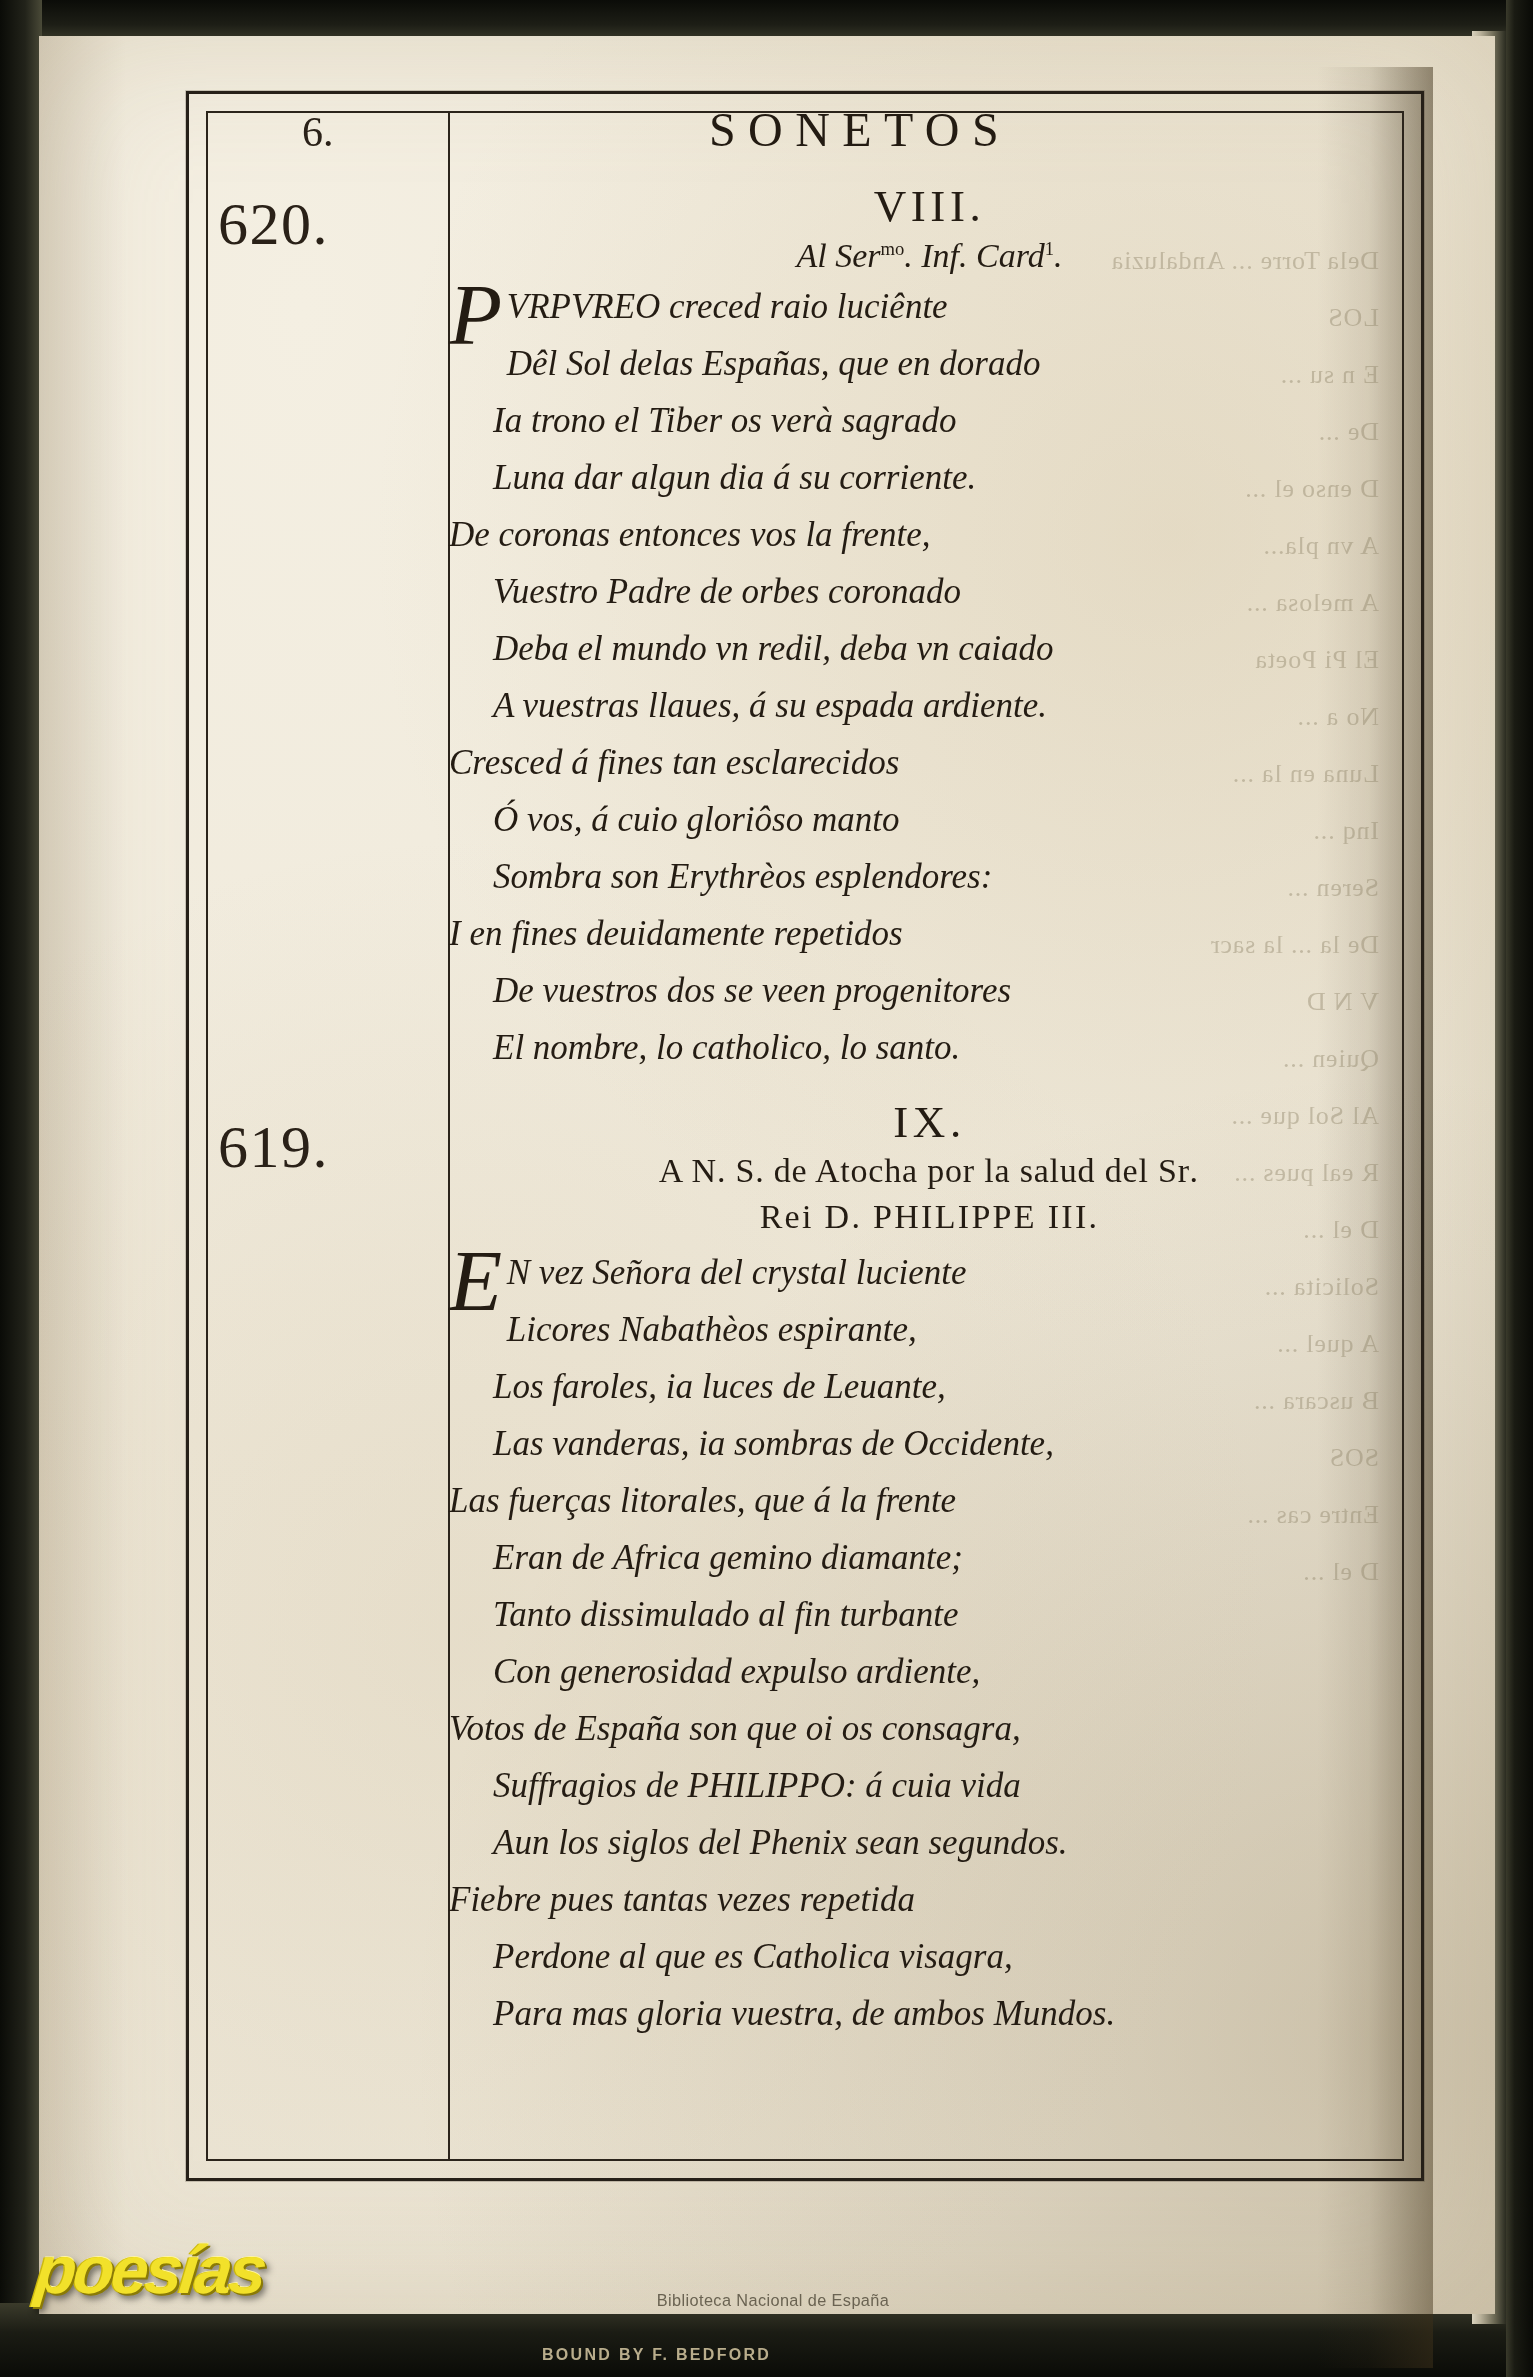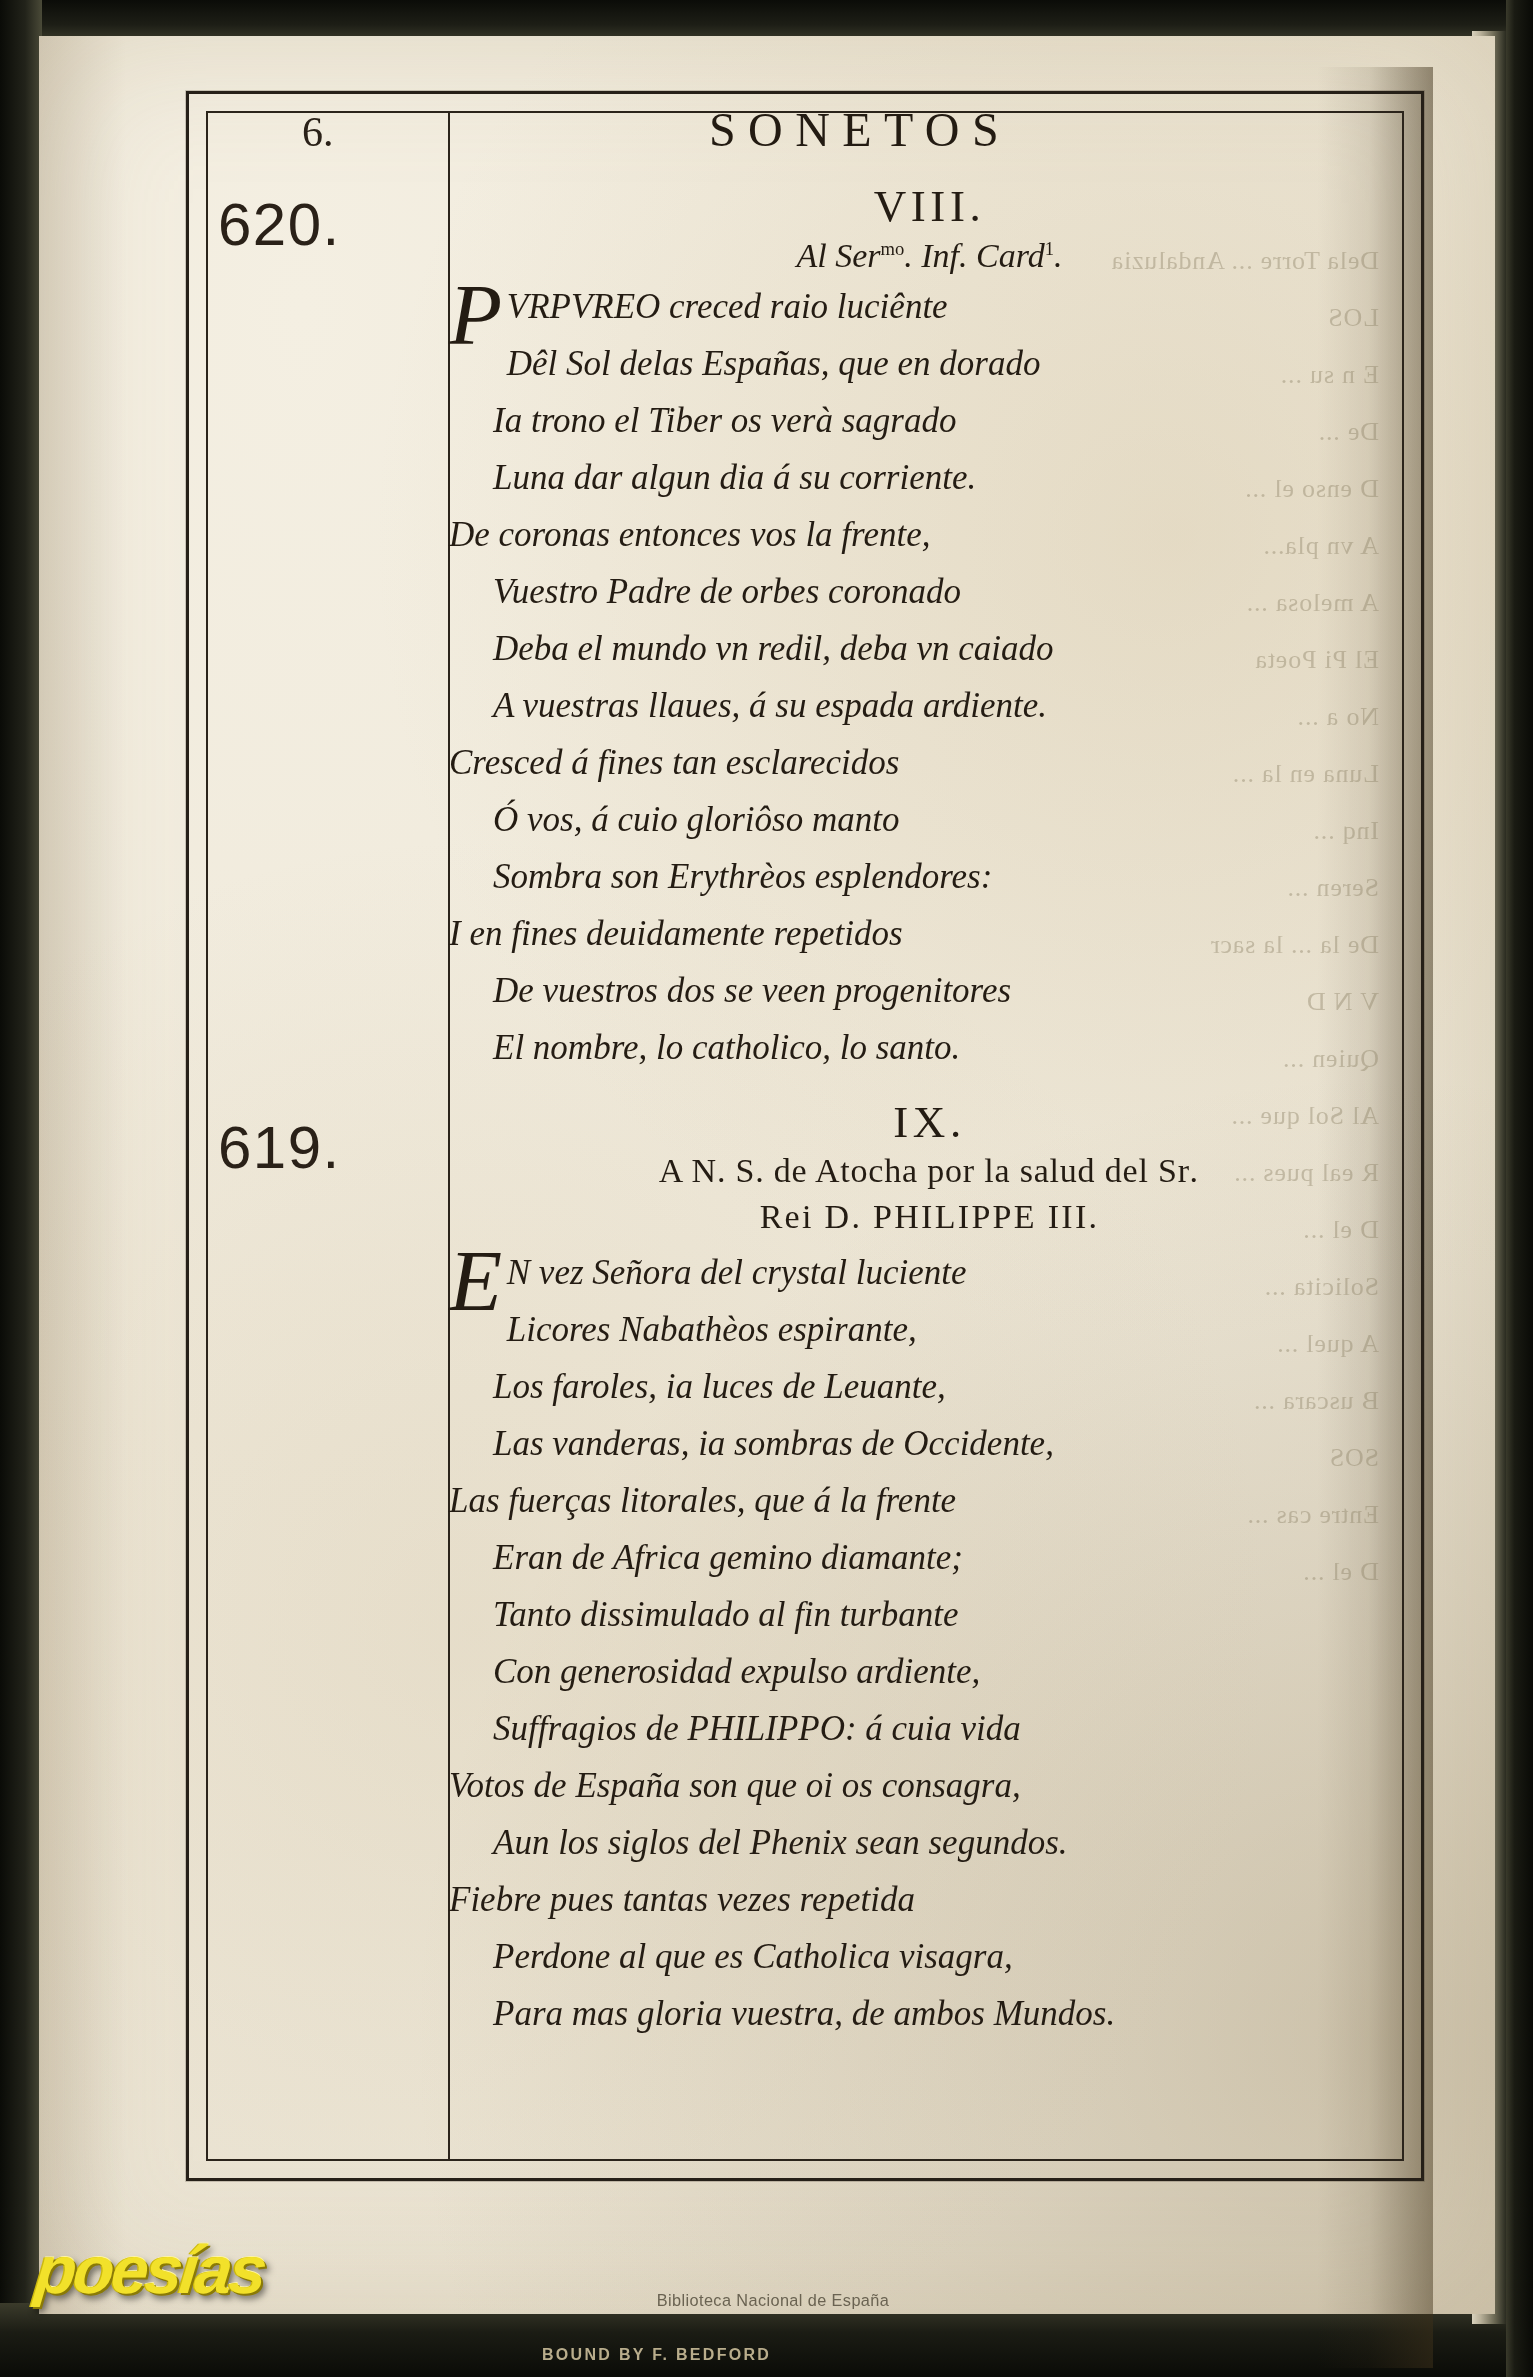--- a/index.html
+++ b/index.html
@@ -164,21 +164,21 @@
     font-family: "Liberation Serif", serif;
     padding-left: 116px;
   }
 
   
   .side-num {
     position: absolute;
     left: 218px;
     font-size: 60px;
     color: #2a2118;
-    font-family: Liberation Sans, sans-serif;
+    font-family: Liberation Serif, serif;
     letter-spacing: 1.5px;
   }
   .side-num.n1 { top: 190px; }
   .side-num.n2 { top: 1113px; }
 
   
   .textblock {
     position: absolute;
     left: 449px;
     top: 180px;
@@ -380,22 +380,22 @@
         <div class="line first">
           <span class="dropcap">E</span><span>N vez Señora del crystal luciente</span>
         </div>
         <div class="line">Licores Nabathèos espirante,</div>
         <div class="line ind">Los faroles, ia luces de Leuante,</div>
         <div class="line ind">Las vanderas, ia sombras de Occidente,</div>
         <div class="line">Las fuerças litorales, que á la frente</div>
         <div class="line ind">Eran de Africa gemino diamante;</div>
         <div class="line ind">Tanto dissimulado al fin turbante</div>
         <div class="line ind">Con generosidad expulso ardiente,</div>
+        <div class="line">Votos de España son que oi os consagra,</div>
         <div class="line ind">Suffragios de PHILIPPO: á cuia vida</div>
-        <div class="line">Votos de España son que oi os consagra,</div>
         <div class="line ind">Aun los siglos del Phenix sean segundos.</div>
         <div class="line">Fiebre pues tantas vezes repetida</div>
         <div class="line ind">Perdone al que es Catholica visagra,</div>
         <div class="line ind">Para mas gloria vuestra, de ambos Mundos.</div>
       </div>
     </div>
 
   </div>
 
   <div class="bnelabel">Biblioteca Nacional de España</div>

